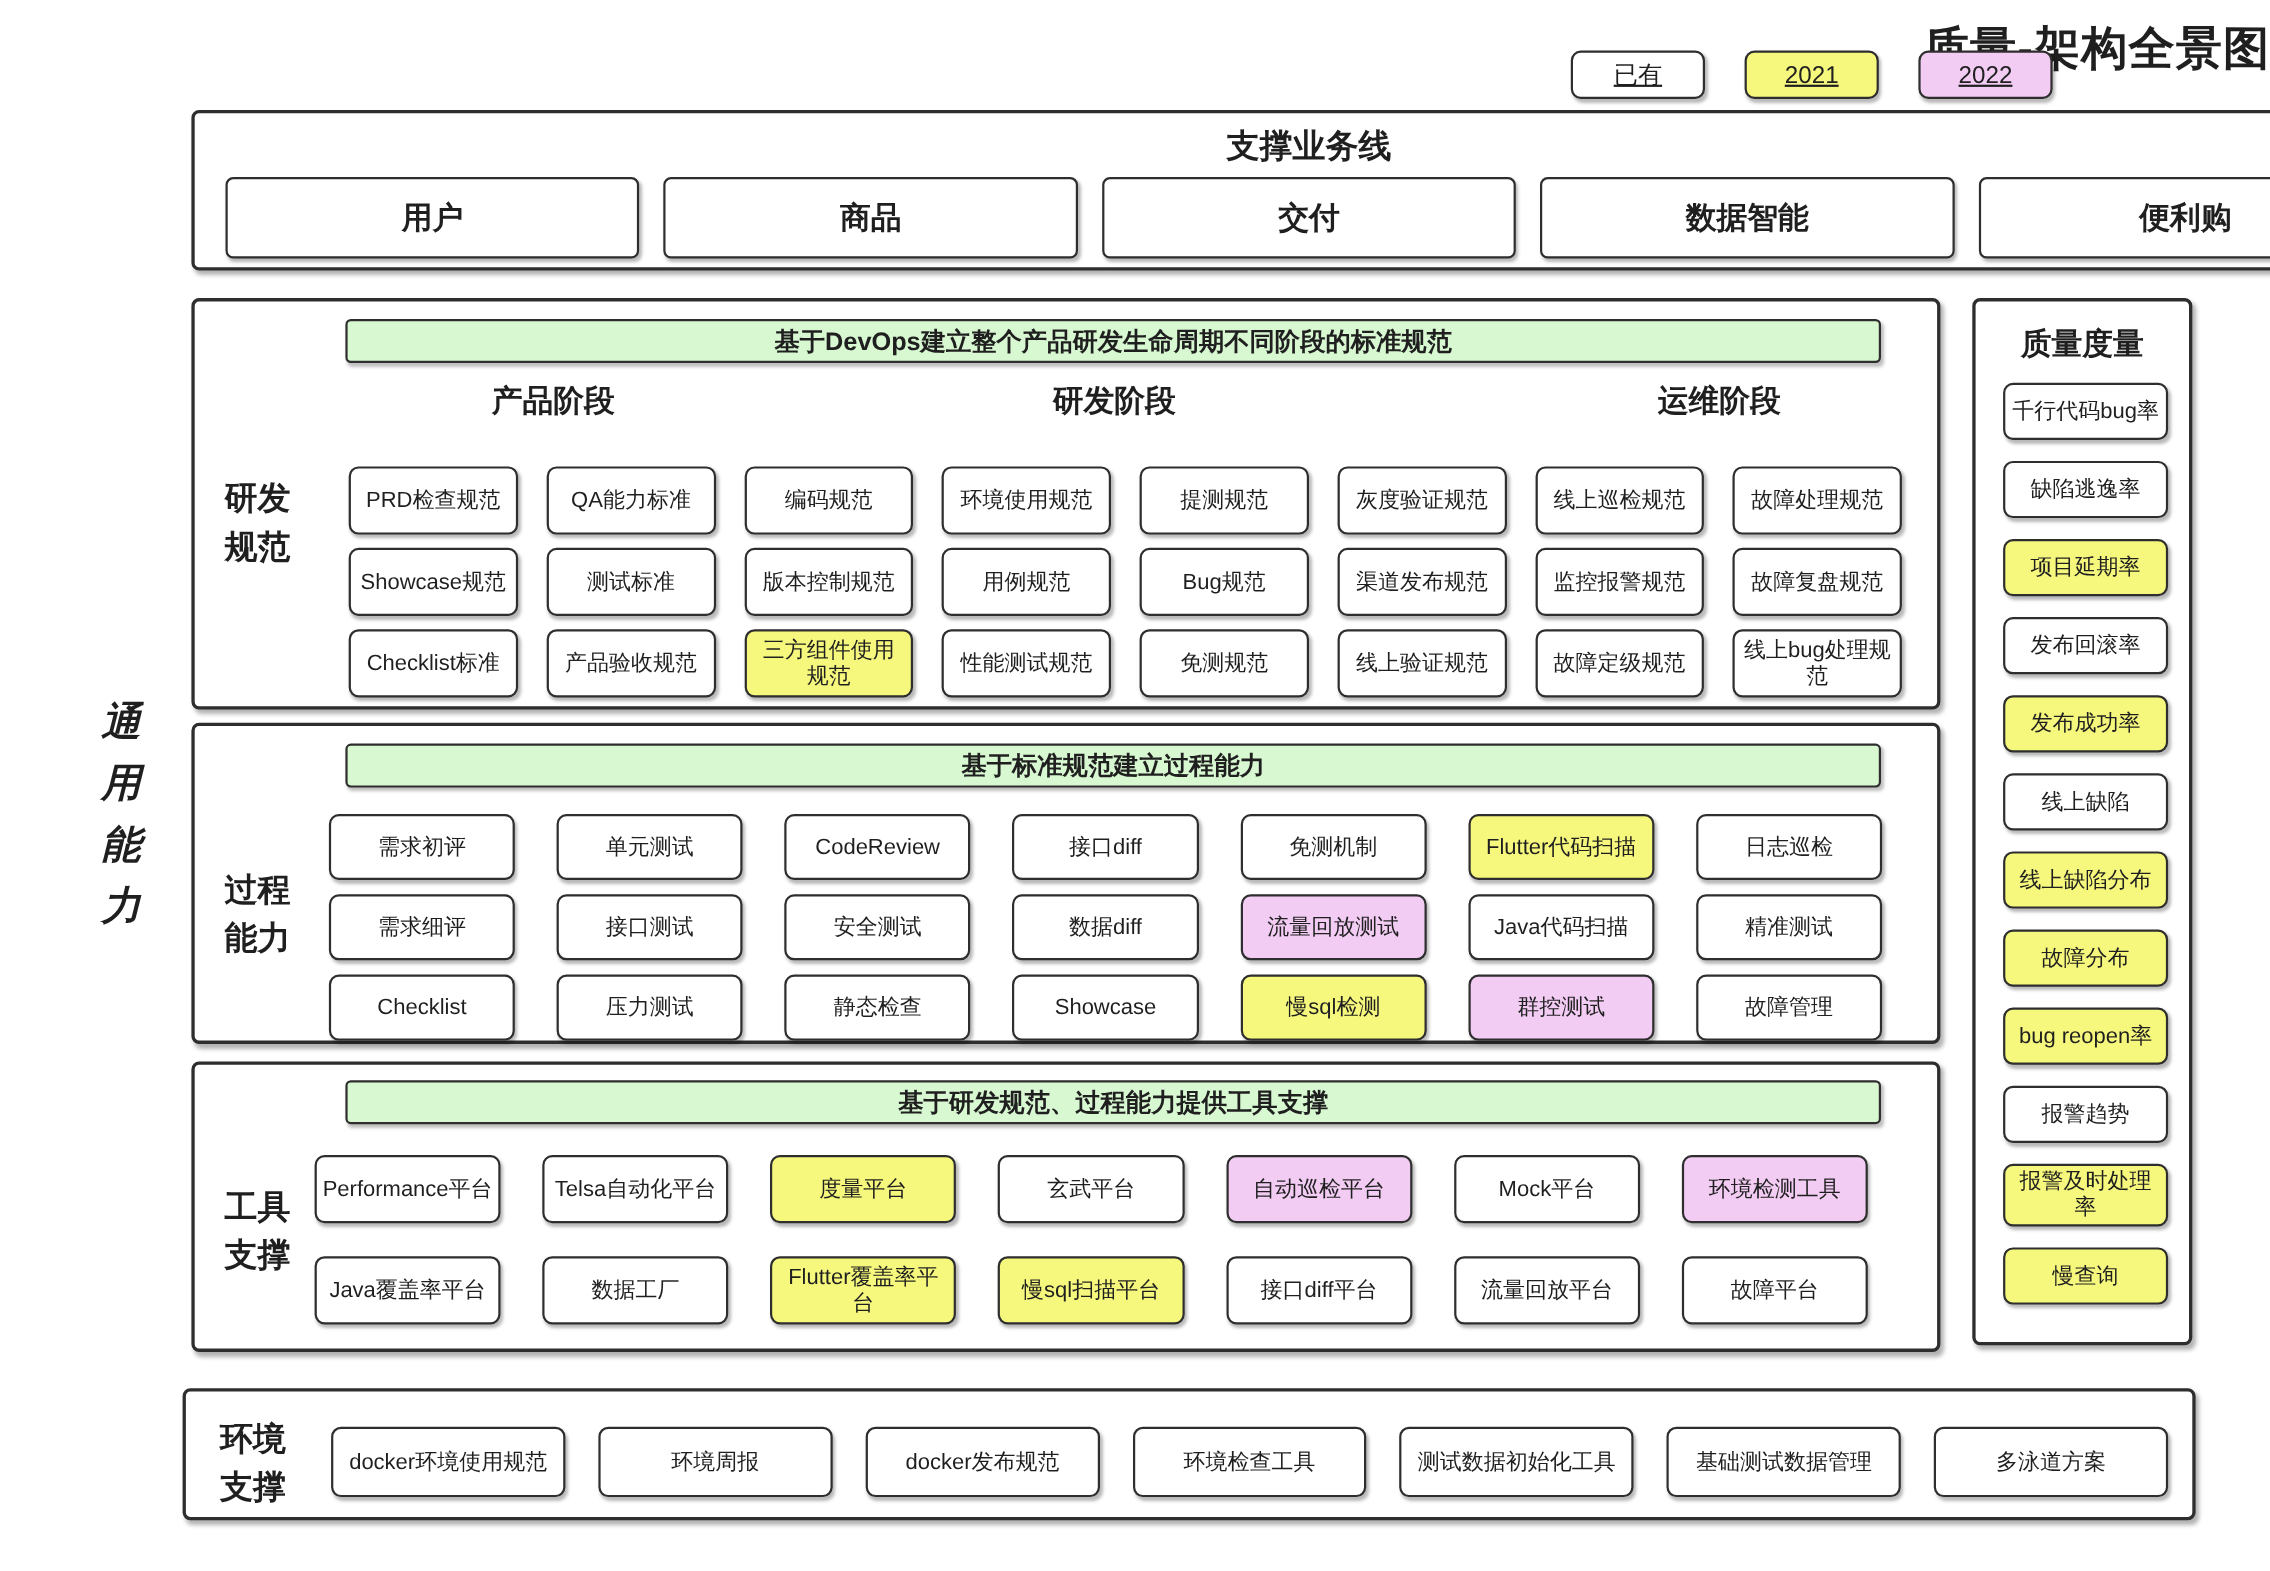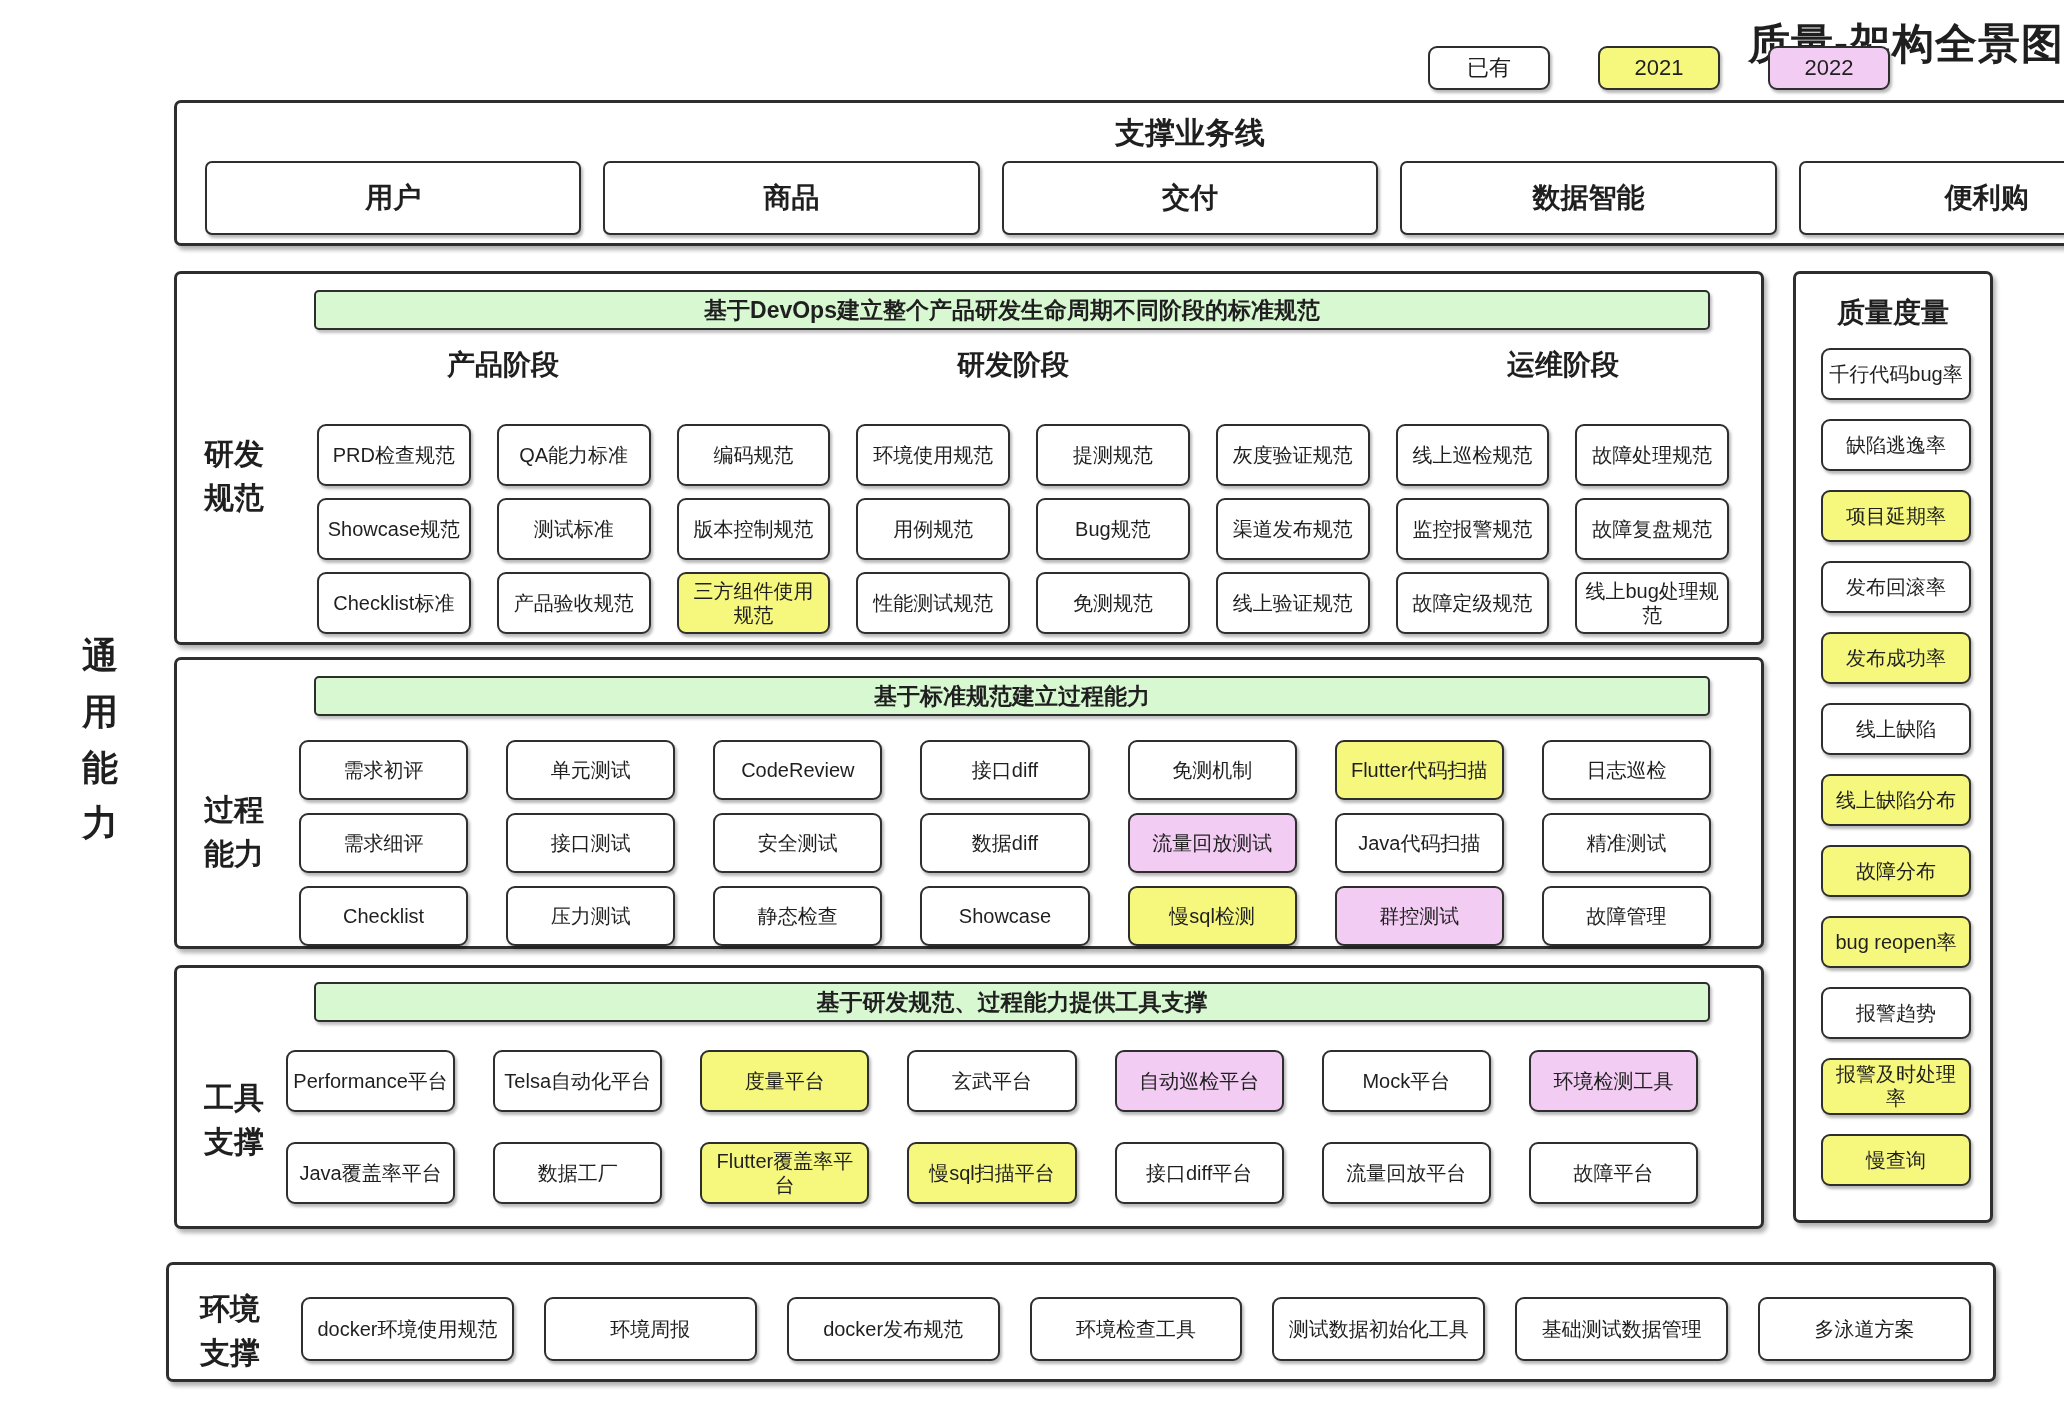--- a/index.html
+++ b/index.html
@@ -2,21 +2,21 @@
 <html><head>
 <meta charset="utf-8">
 <style>
   * { margin:0; padding:0; box-sizing:border-box; }
   html,body { width:2064px; height:1428px; background:#ffffff; font-family:"Liberation Sans","DejaVu Sans",sans-serif; color:#1f1f1f; }
   body { position:relative; overflow:hidden; }
 
   .page-title { position:absolute; top:16px; left:0; width:2064px; text-align:right; font-size:42px; font-weight:700; letter-spacing:1px; }
 
   
-  #legend { position:absolute; top:46px; left:1428px; display:flex; gap:48px; }
+  #legend { position:absolute; top:46px; left:1428px; display:flex; gap:36px;text-decoration:underline; }
   #legend .chip { width:122px; height:44px; font-size:22px; }
 
   
   .chip { display:flex; align-items:center; justify-content:center; text-align:center;
           border:2px solid #2e2e2e; border-radius:9px; background:#fff;
           box-shadow:2px 3px 3px rgba(0,0,0,0.28); line-height:1.22; padding:2px 5px; }
   .type-existing { background:#ffffff; }
   .type-y2021 { background:#f6f87d; }
   .type-y2022 { background:#f3ccf4; }
 
@@ -33,21 +33,21 @@
                    width:66px; word-break:break-all; text-align:center; }
 
   
   #business { left:174px; top:100px; width:2032px; height:146px; }
   #business .hdr { position:absolute; top:10px; left:0; width:100%; text-align:center; font-size:30px; font-weight:700; }
   #business .row { position:absolute; left:28px; right:28px; top:58px; height:74px; display:flex; gap:22px; }
   #business .chip { flex:1; font-size:28px; font-weight:700; border-width:2.5px; border-radius:7px; }
 
   
   #left-label { position:absolute; left:82px; top:628px; width:46px; font-size:36px; font-weight:700;
-                line-height:1.55; word-break:break-all; text-align:left; }
+                line-height:1.55; word-break:break-all; text-align:right;font-style:italic; }
 
   
   #dev { left:174px; top:271px; width:1590px; height:374px; }
   #dev .banner { left:137px; top:16px; width:1396px; height:40px; }
   .phase { position:absolute; top:72px; transform:translateX(-50%); font-size:28px; font-weight:700; }
   #dev .section-label { left:24px; top:158px; }
   #dev .grid { position:absolute; left:140px; top:150px; width:1412px; display:grid;
                grid-template-columns:repeat(8,1fr); column-gap:26px; row-gap:12px; grid-auto-rows:62px; }
   #dev .chip { font-size:20px; }
 

